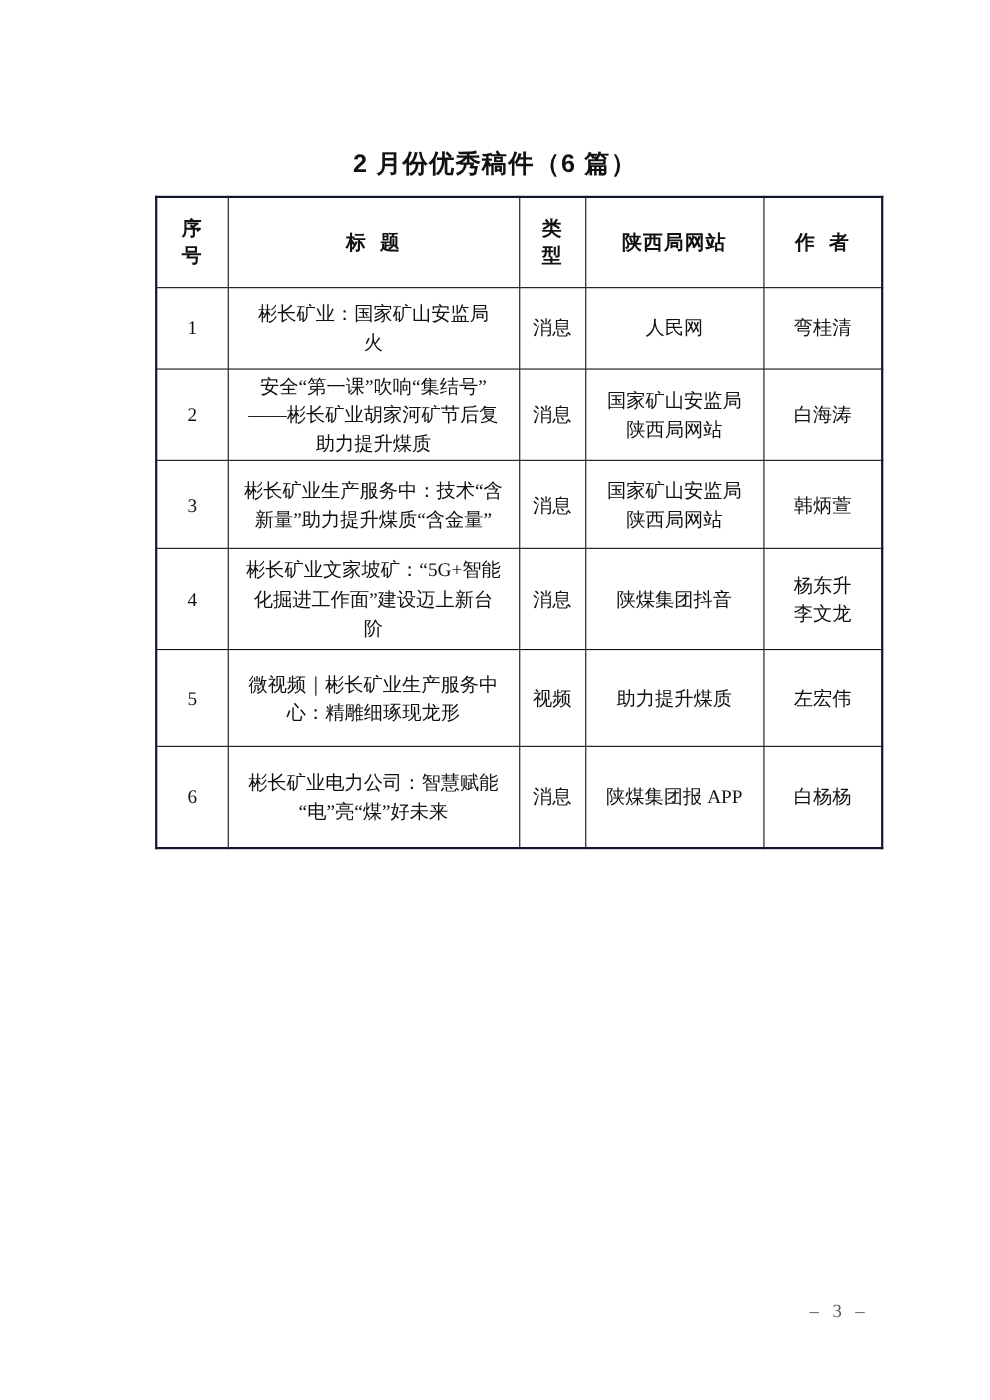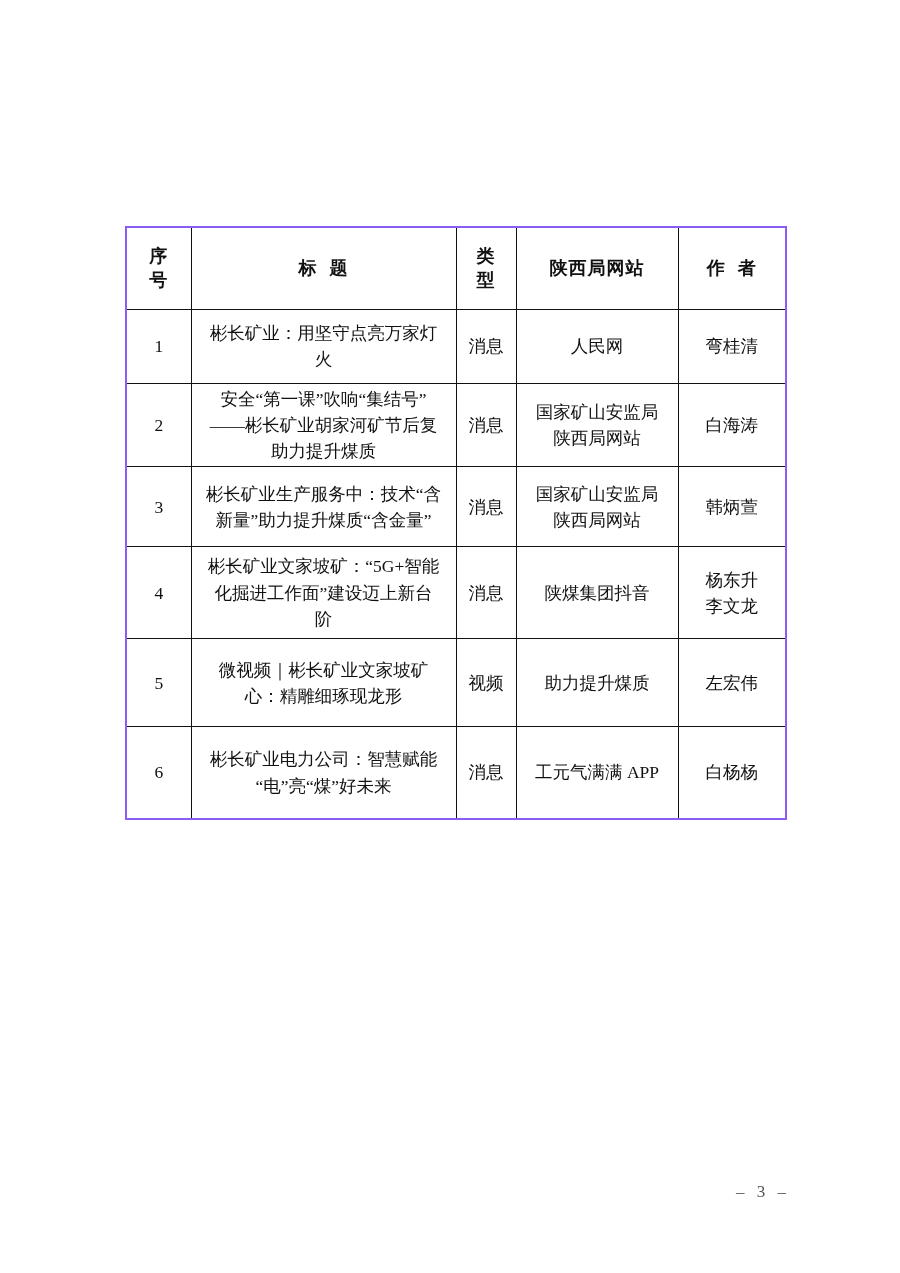--- a/index.html
+++ b/index.html
@@ -20,28 +20,27 @@
     margin: 0;
     text-align: center;
     font-family: "Liberation Sans", "DejaVu Sans", sans-serif;
     font-size: 23px;
     font-weight: 700;
     letter-spacing: 1px;
     color: #111111;
   }
   .doc-table {
     position: absolute;
-    left: 125px;
+    left: 141px;
     top: 178px;
     width: 660px;
     border-collapse: collapse;
     table-layout: fixed;
-    border: 2px solid #8b5cf6;
+    border: 2px solid #0f172a;
     font-family: "Liberation Serif", "DejaVu Serif", serif;
-    margin-top: 48px;
   }
   .doc-table th, .doc-table td {
     border: 1px solid #111111;
     padding: 2px 8px;
     text-align: center;
     vertical-align: middle;
     white-space: pre-wrap;
     overflow: hidden;
   }
   .doc-table thead th {
@@ -70,20 +69,21 @@
     font-size: 17px;
     letter-spacing: 4px;
     color: #555555;
   }
 </style>
 </head>
 <body>
 
 <div class="page">
 
+  <h1 class="doc-title">2 月份优秀稿件（6 篇）</h1>
 
   <table class="doc-table">
     <colgroup>
       <col style="width:65px">
       <col style="width:265px">
       <col style="width:60px">
       <col style="width:162px">
       <col style="width:108px">
     </colgroup>
     <thead>
@@ -91,21 +91,21 @@
         <th>序  号</th>
         <th>标  题</th>
         <th>类  型</th>
         <th>陕西局网站</th>
         <th>作  者</th>
       </tr>
     </thead>
     <tbody>
       <tr>
         <td>1</td>
-        <td>彬长矿业：用坚守点亮万家灯
+        <td>彬长矿业：国家矿山安监局
 火</td>
         <td>消息</td>
         <td>人民网</td>
         <td>弯桂清</td>
       </tr>
       <tr>
         <td>2</td>
         <td>安全“第一课”吹响“集结号”
 ——彬长矿业胡家河矿节后复
 助力提升煤质</td>
@@ -128,32 +128,32 @@
         <td>彬长矿业文家坡矿：“5G+智能
 化掘进工作面”建设迈上新台
 阶</td>
         <td>消息</td>
         <td>陕煤集团抖音</td>
         <td>杨东升
 李文龙</td>
       </tr>
       <tr>
         <td>5</td>
-        <td>微视频｜彬长矿业文家坡矿
+        <td>微视频｜彬长矿业生产服务中
 心：精雕细琢现龙形</td>
         <td>视频</td>
         <td>助力提升煤质</td>
         <td>左宏伟</td>
       </tr>
       <tr>
         <td>6</td>
         <td>彬长矿业电力公司：智慧赋能
 “电”亮“煤”好未来</td>
         <td>消息</td>
-        <td>工元气满满 APP</td>
+        <td>陕煤集团报 APP</td>
         <td>白杨杨</td>
       </tr>
     </tbody>
   </table>
 
   <div class="page-number">– 3 –</div>
 
 </div>
 
 </body></html>

